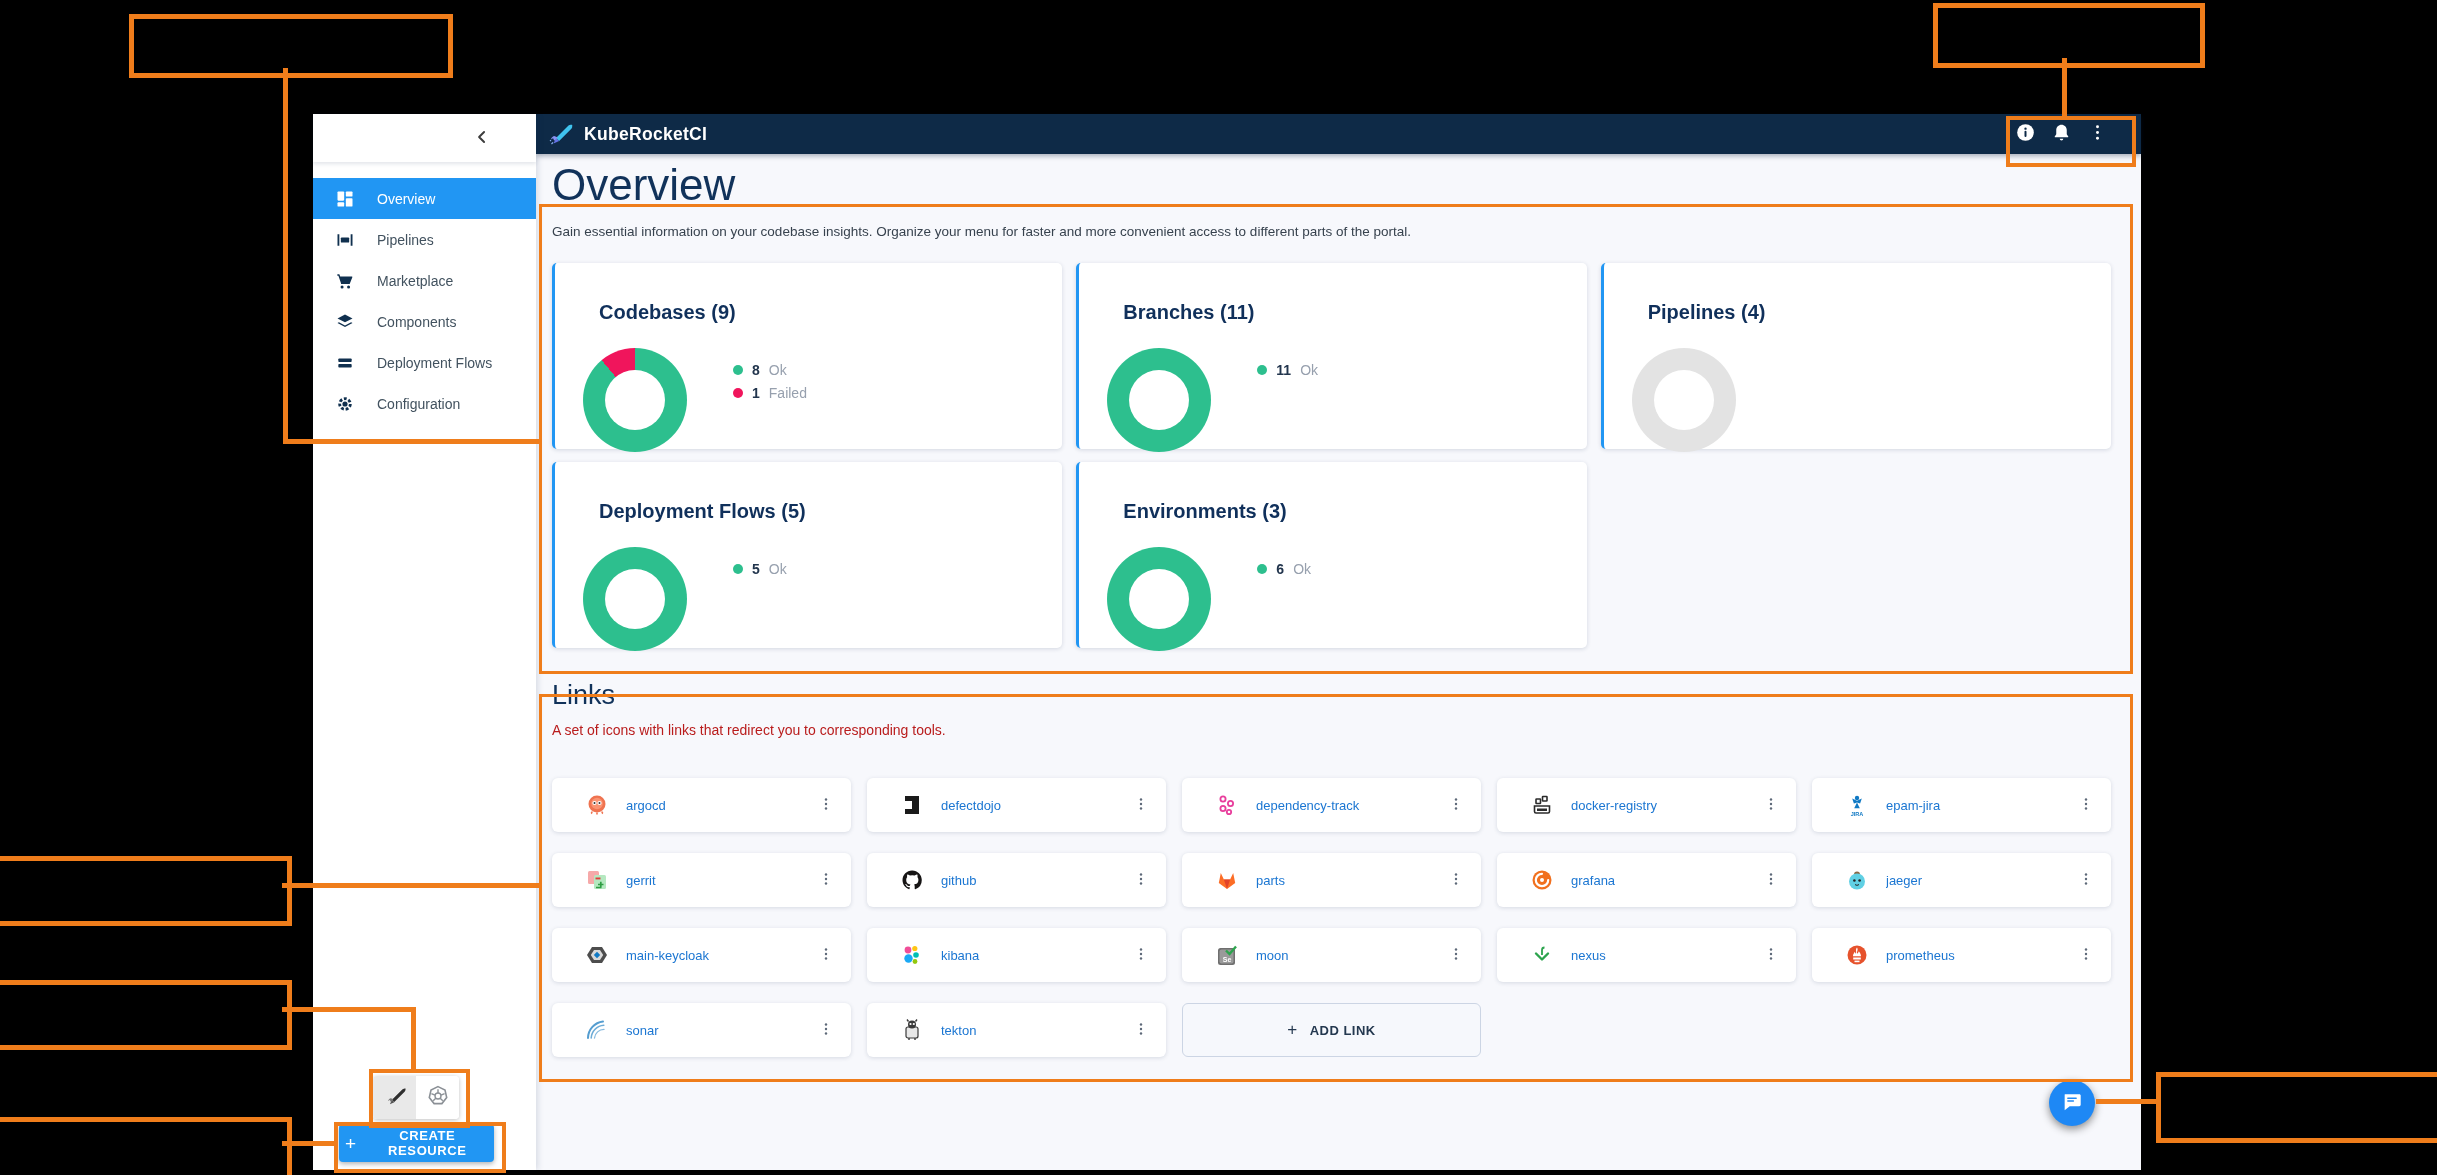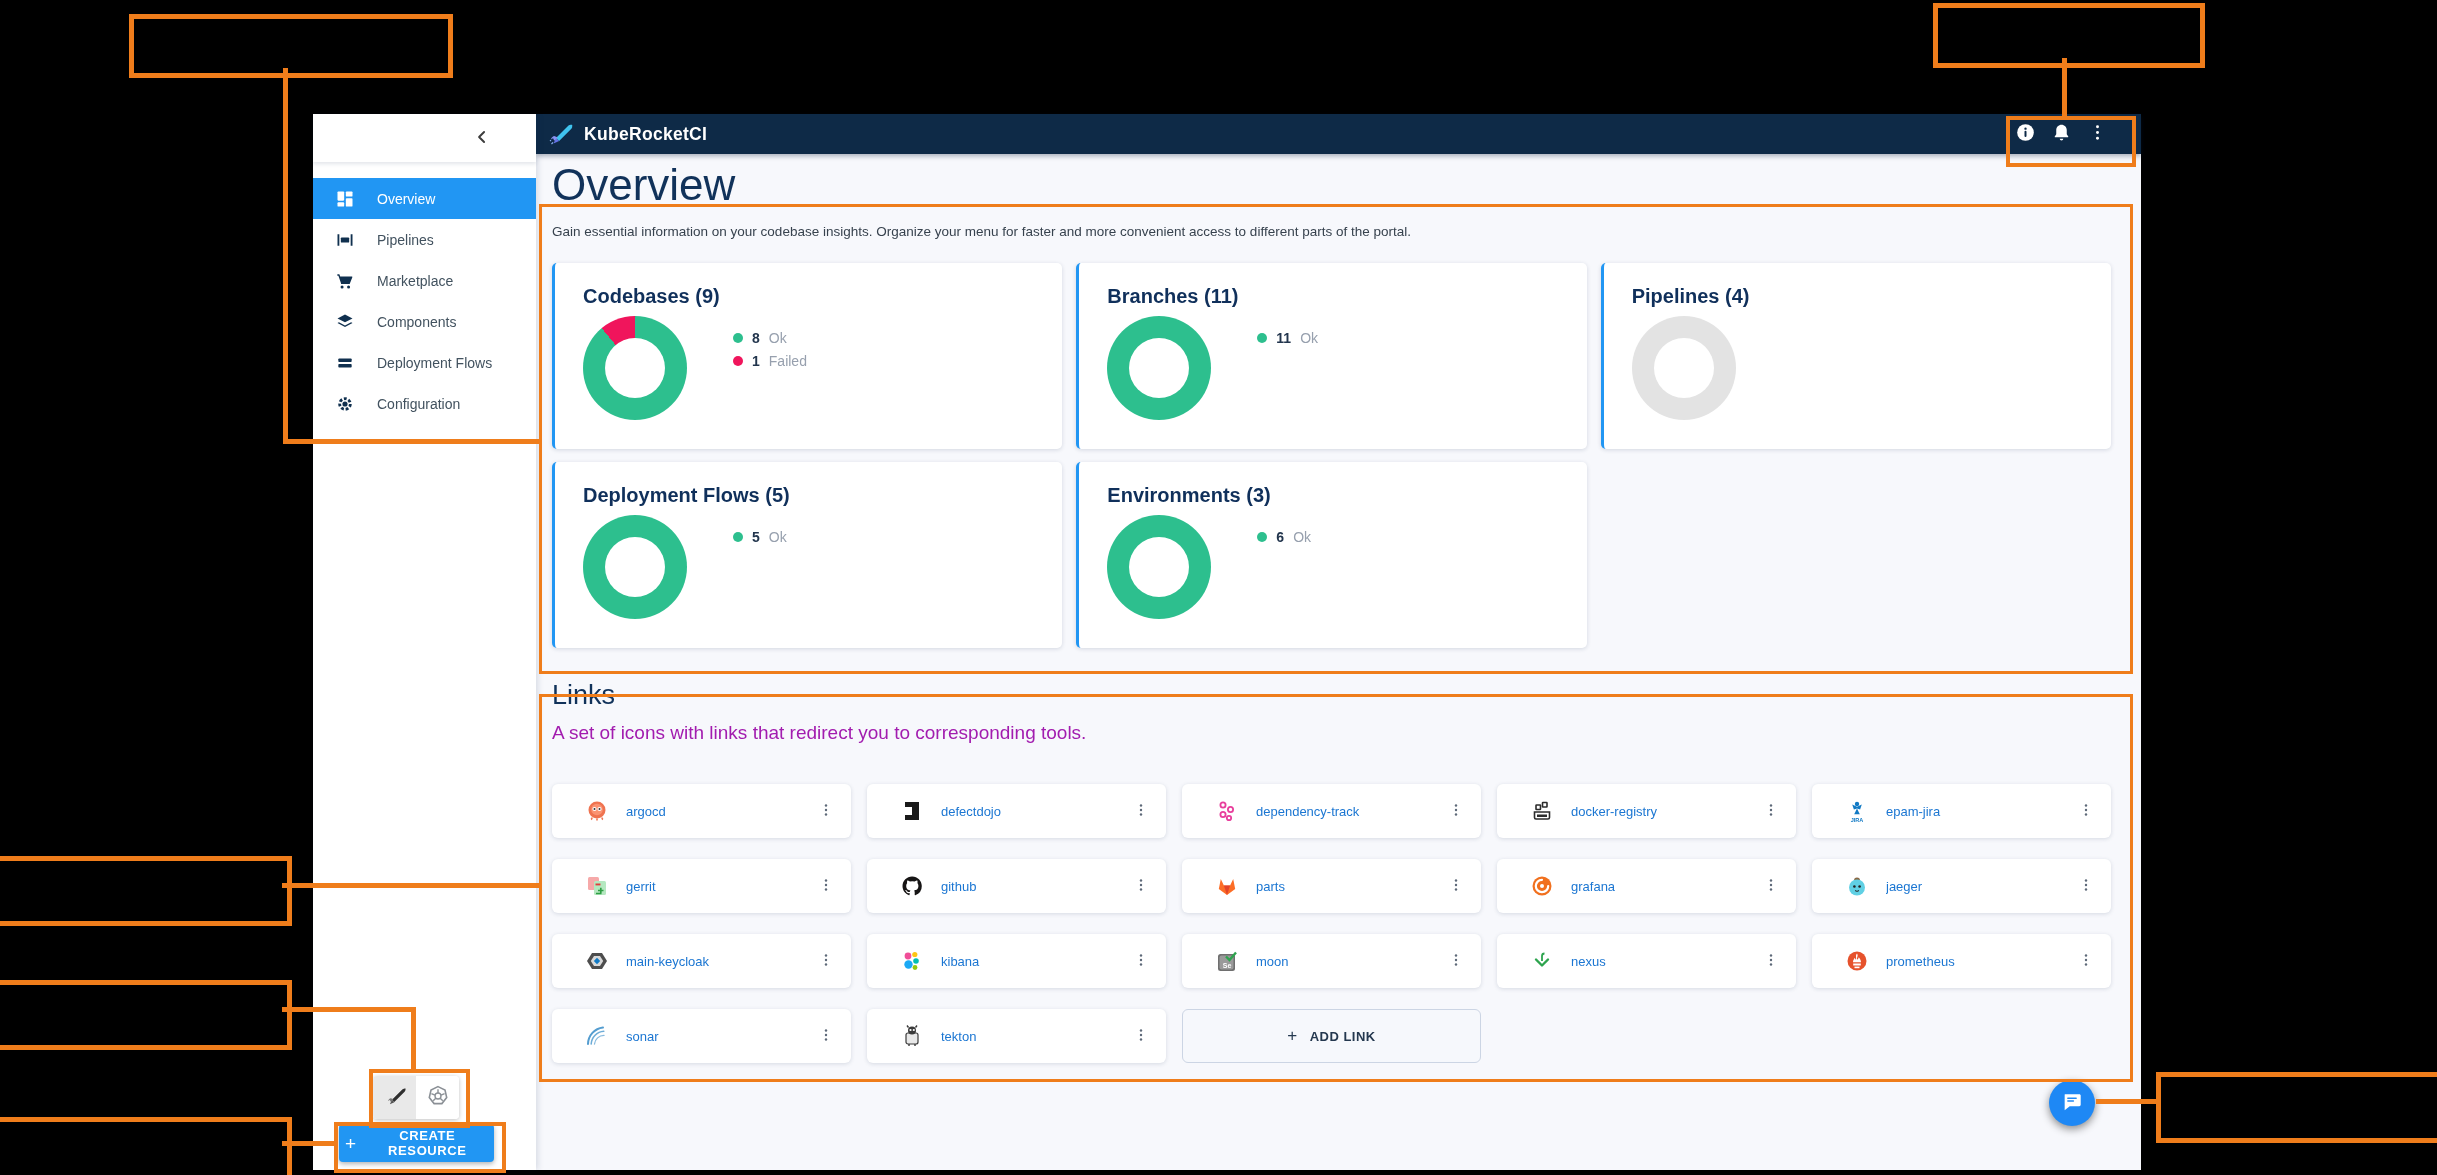--- a/index.html
+++ b/index.html
@@ -47,32 +47,32 @@
   .tb-btn{width:36px;height:36px;border:0;background:none;display:inline-flex;
           align-items:center;justify-content:center;cursor:pointer;}
   .tb-btn svg{width:21px;height:21px;}
 
   .content{flex:1;padding:0 30px 0 16px;overflow:hidden;}
   h1.page-title{margin:6px 0 0;font-size:44px;line-height:50px;font-weight:400;color:#11325a;}
   .page-desc{margin:14px 0 0;font-size:13.5px;color:#37424e;}
   .widgets{margin-top:24px;display:grid;grid-template-columns:repeat(3,1fr);gap:13px 14px;}
   .card{background:#fff;border-left:3px solid #2196f3;border-radius:5px;height:186px;
         box-shadow:0 1px 4px rgba(25,45,80,.16);padding:22px 28px;box-sizing:border-box;}
-  .card h3{margin:0;font-size:20px;color:#10305b;}
+  .card h3{margin:16px;font-size:20px;color:#10305b;}
   .card-body{display:flex;}
   .donut{width:104px;height:104px;border-radius:50%;position:relative;margin-top:8px;flex:none;}
   .donut::after{content:"";position:absolute;inset:22px;background:#fff;border-radius:50%;}
   .legend{margin-left:46px;margin-top:18px;}
   .lrow{display:flex;align-items:center;gap:9px;height:23px;font-size:14px;}
   .ldot{width:10px;height:10px;border-radius:50%;flex:none;}
   .lval{font-weight:bold;color:#22354d;}
   .llab{color:#97a0ae;}
 
   h2.links-title{margin:30px 0 0;font-size:27px;line-height:34px;font-weight:400;color:#11325a;}
-  .links-desc{margin:10px 0 0;font-size:19px;color:#a21caf;}
+  .links-desc{margin:10px 0 0;font-size:14px;color:#b91c1c;}
   .linkgrid{margin-top:40px;display:grid;grid-template-columns:repeat(5,1fr);gap:21px 16px;}
   .linkcard{background:#fff;height:54px;border-radius:6px;display:flex;align-items:center;
             padding:0 10px 0 32px;box-shadow:0 1px 4px rgba(25,45,80,.15);cursor:pointer;}
   .licon{width:26px;height:26px;flex:none;display:inline-flex;}
   .licon svg{width:26px;height:26px;}
   .lname{margin-left:16px;font-size:13px;color:#1b76d2;text-decoration:none;flex:1;
          white-space:nowrap;overflow:hidden;}
   .kebab-btn{width:30px;height:30px;border:0;background:none;display:inline-flex;
              align-items:center;justify-content:center;cursor:pointer;}
   .kebab-btn svg{width:18px;height:18px;}

